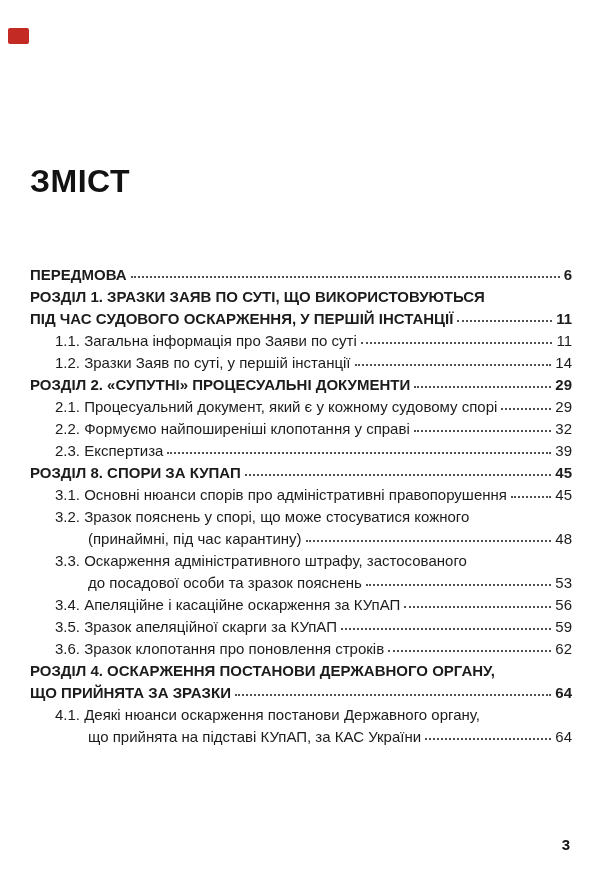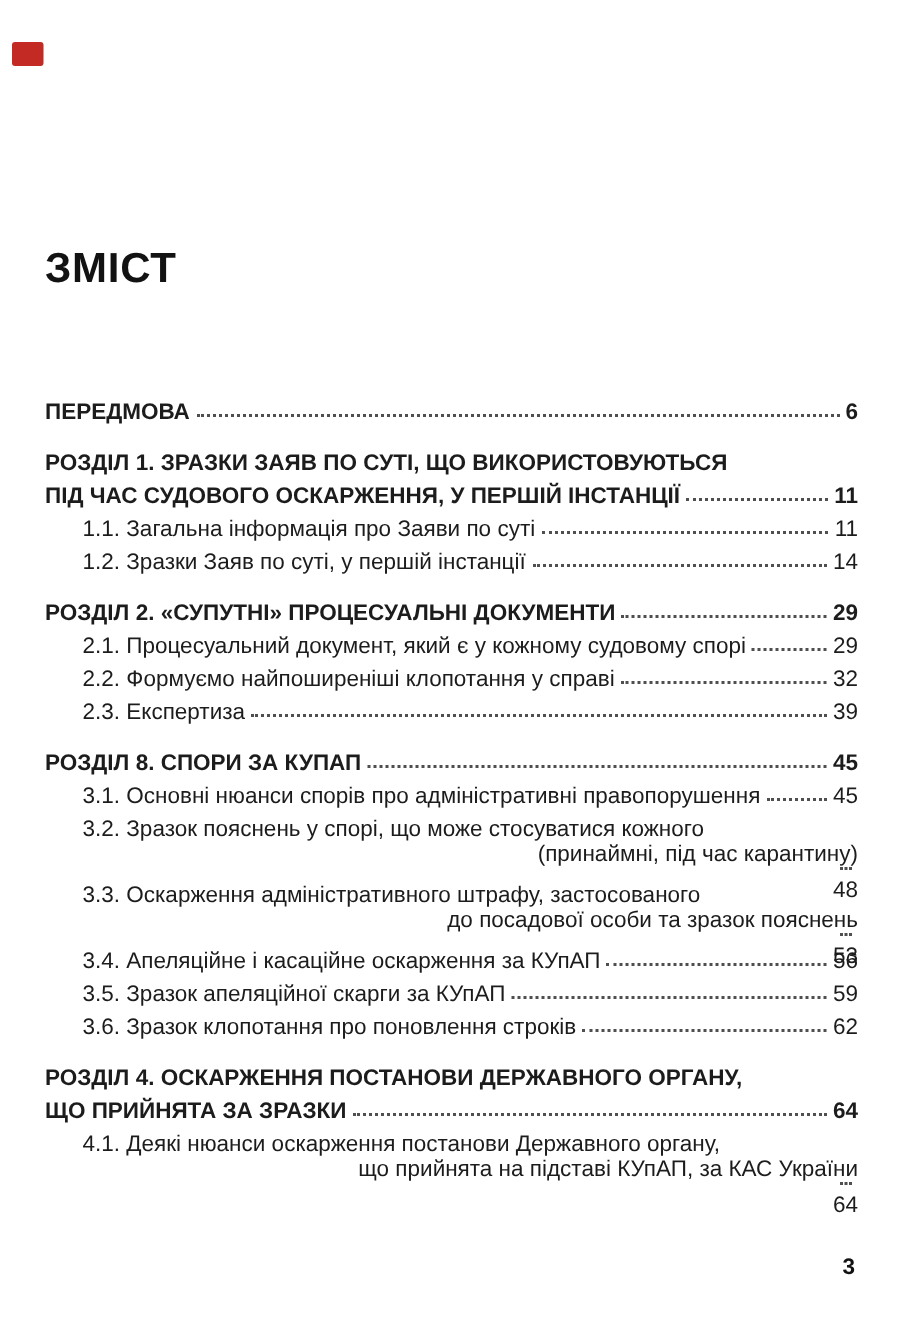--- a/index.html
+++ b/index.html
@@ -14,42 +14,42 @@
   .corner-mark {
     position: absolute;
     left: 8px; top: 28px;
     width: 21px; height: 16px;
     background: #c22a23;
     border-radius: 2px;
   }
   .title {
     position: absolute;
     left: 30px; top: 163px;
-    font-size: 28px;
+    font-size: 32px;
     font-weight: bold;
     letter-spacing: 0.5px;
     color: #121212;
   }
   .toc {
     position: absolute;
     left: 30px; right: 28px; top: 261px;
     font-size: 15px;
     color: #1c1c1c;
   }
-  .entry.group-start { margin-top: 12px; }
+  .entry.group-start { }
   .entry:first-child { margin-top: 0; }
   .entry.chapter { font-weight: bold; }
   .line {
     display: flex;
     align-items: flex-end;
     height: 22px;
   }
   .txt { white-space: nowrap; }
   .sub .line { padding-left: 25px; }
-  .sub .line.cont { padding-left: 58px; flex-direction: column; }
+  .sub .line.cont { padding-left: 58px; }
   .leader {
     flex: 1 1 auto;
     min-width: 8px;
     border-bottom: 2px dotted #4f4f4f;
     margin: 0 4px 5px 4px;
   }
   .pg { flex: 0 0 auto; }
   .folio {
     position: absolute;
     right: 30px; top: 836px;

